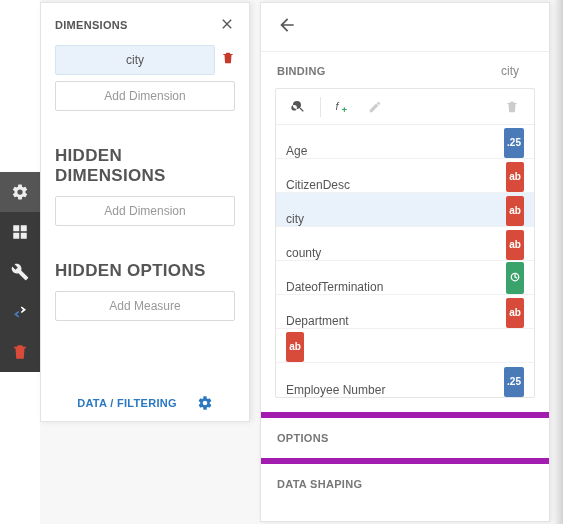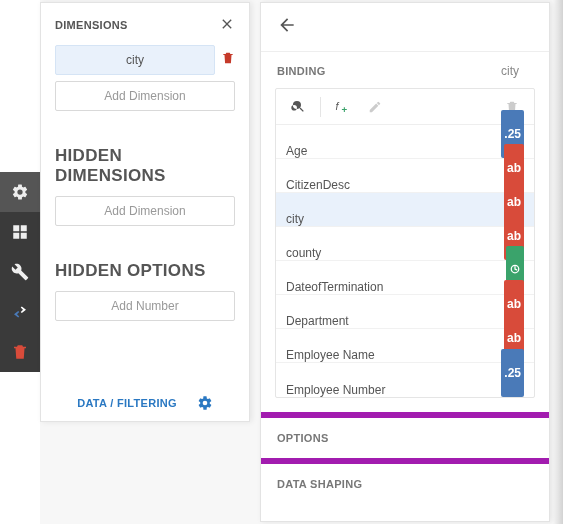--- a/index.html
+++ b/index.html
@@ -33,21 +33,21 @@
   .field-list{margin:0 14px 14px 14px;border:1px solid #e5e5e5;border-radius:2px;}
   .toolbar{height:36px;border-bottom:1px solid #eee;display:flex;align-items:center;padding:0 8px;gap:4px;}
   .tb-btn{width:28px;height:28px;display:flex;align-items:center;justify-content:center;border-radius:2px;}
   .tb-btn.clickable{cursor:pointer;}
   .tb-btn.disabled svg,.tb-btn.disabled{color:#ccc;fill:#ccc;}
   .tb-sep{width:1px;height:20px;background:#e5e5e5;margin:0 4px;}
   .tb-spacer{flex:1;}
   .field-row{height:34px;border-bottom:1px solid #f1f1f1;display:flex;align-items:flex-end;justify-content:space-between;padding:0 10px;cursor:pointer;font-size:12px;color:#555;}
   .field-row:last-child{border-bottom:none;}
   .field-row.selected{background:#e9f1fb;}
-  .type-badge{font-size:12px;font-weight:bold;color:#fff;border-radius:2px;padding:18px 3px;min-width:18px;text-align:center;line-height:1;}
+  .type-badge{font-size:10px;font-weight:bold;color:#fff;border-radius:2px;padding:10px 3px;min-width:18px;text-align:center;line-height:1;}
   .type-num{background:#4a7ab8;}
   .type-str{background:#d84b3a;}
   .type-date{background:#3aa36b;}
   .accordion-head{padding:14px 16px;font-size:11px;font-weight:bold;color:#777;letter-spacing:0.3px;border-top:6px solid #a21caf;cursor:pointer;}
   .shadow-right{position:absolute;right:0;top:0;width:10px;height:524px;background:linear-gradient(to left,rgba(0,0,0,0.15),transparent);pointer-events:none;}
   .bg-text{position:absolute;left:0;top:24px;font-size:15px;color:#bbb;}
   .bg-text2{position:absolute;left:0;top:112px;font-size:13px;color:#bbb;}
 </style>
 </head>
 <body>
@@ -104,21 +104,21 @@
               <path d="M6 7h12l-1 14H7L6 7zm3-4h6l1 2h4v2H4V5h4l1-2z"></path>
             </svg>
       </div>
     </div>
     <button class="add-btn">Add Dimension</button>
 
     <div class="section-title">HIDDEN DIMENSIONS</div>
     <button class="add-btn">Add Dimension</button>
 
     <div class="section-title">HIDDEN OPTIONS</div>
-    <button class="add-btn">Add Number</button>
+    <button class="add-btn">Add Measure</button>
   </div>
   <div class="pl-footer">
     <span class="pl-footer-text">DATA / FILTERING</span>
     <svg width="16" height="16" viewBox="0 0 24 24" fill="#2a78c2">
           <path d="M19.14,12.94a7,7,0,0,0,.05-.94,7,7,0,0,0-.05-.94l2.11-1.65a.5.5,0,0,0,.12-.64l-2-3.46a.5.5,0,0,0-.61-.22l-2.49,1a7,7,0,0,0-1.63-.94L14.5,2.5A.5.5,0,0,0,14,2H10a.5.5,0,0,0-.5.42L9.36,5.15a7,7,0,0,0-1.63.94l-2.49-1a.5.5,0,0,0-.61.22l-2,3.46a.5.5,0,0,0,.12.64L4.86,11.06a7,7,0,0,0-.05.94,7,7,0,0,0,.05.94L2.75,14.59a.5.5,0,0,0-.12.64l2,3.46a.5.5,0,0,0,.61.22l2.49-1a7,7,0,0,0,1.63.94l.14,2.73A.5.5,0,0,0,10,22h4a.5.5,0,0,0,.5-.42l.14-2.73a7,7,0,0,0,1.63-.94l2.49,1a.5.5,0,0,0,.61-.22l2-3.46a.5.5,0,0,0-.12-.64ZM12,15.5A3.5,3.5,0,1,1,15.5,12,3.5,3.5,0,0,1,12,15.5Z"></path>
         </svg>
   </div>
 </div>
 
 <div class="panel-right">
@@ -182,21 +182,20 @@
               <span class="type-badge type-date"><svg width="10" height="10" viewBox="0 0 24 24" fill="#fff">
                   <circle cx="12" cy="12" r="9" fill="none" stroke="#fff" stroke-width="3"></circle>
                   <path d="M12 6v6l4 2" stroke="#fff" stroke-width="3" fill="none" stroke-linecap="round"></path>
                 </svg></span>
             </div>
             <div class="field-row">
               <span>Department</span>
               <span class="type-badge type-str">ab</span>
             </div>
             <div class="field-row">
-              <span>Employee Name</span>
               <span class="type-badge type-str">ab</span>
             </div>
             <div class="field-row">
               <span>Employee Number</span>
               <span class="type-badge type-num">.25</span>
             </div>
           </div>
     </div>
   </div>
   <div class="accordion-head">OPTIONS</div>

